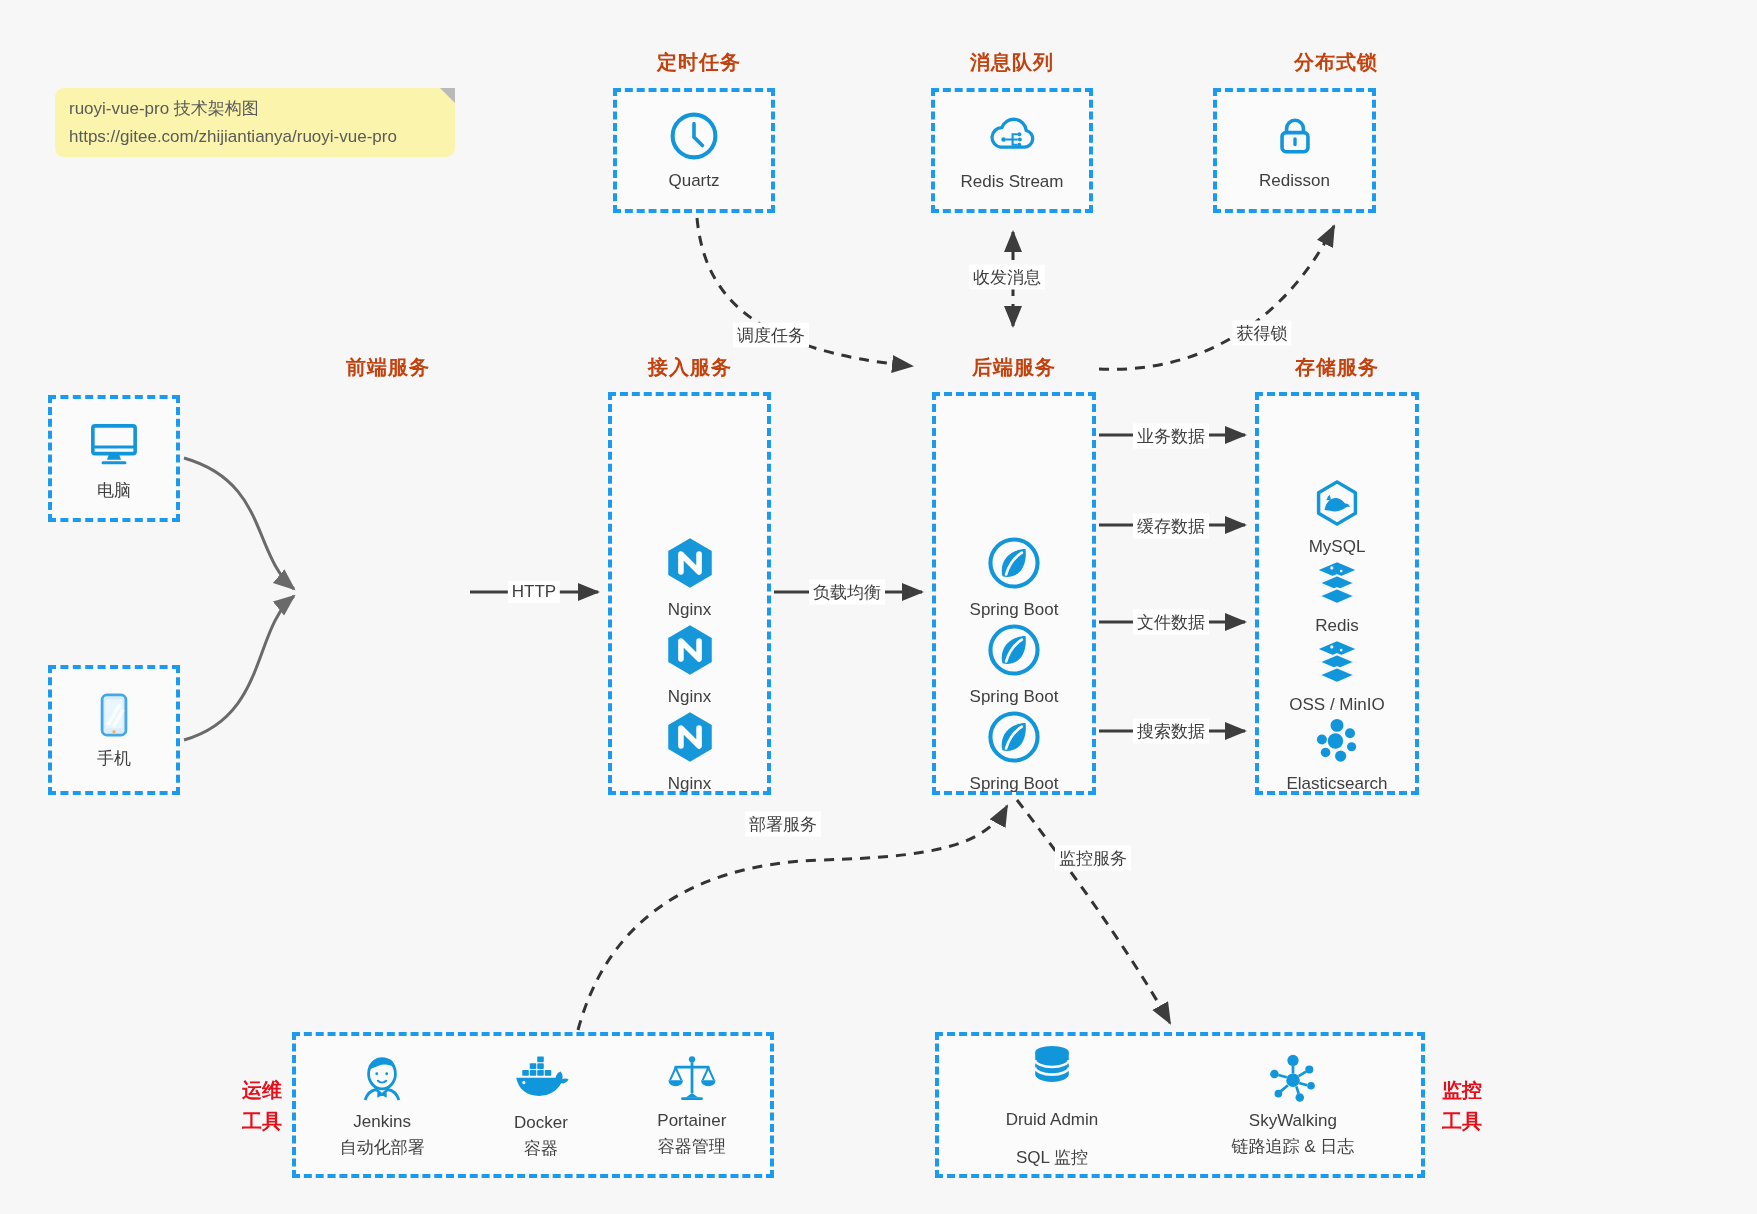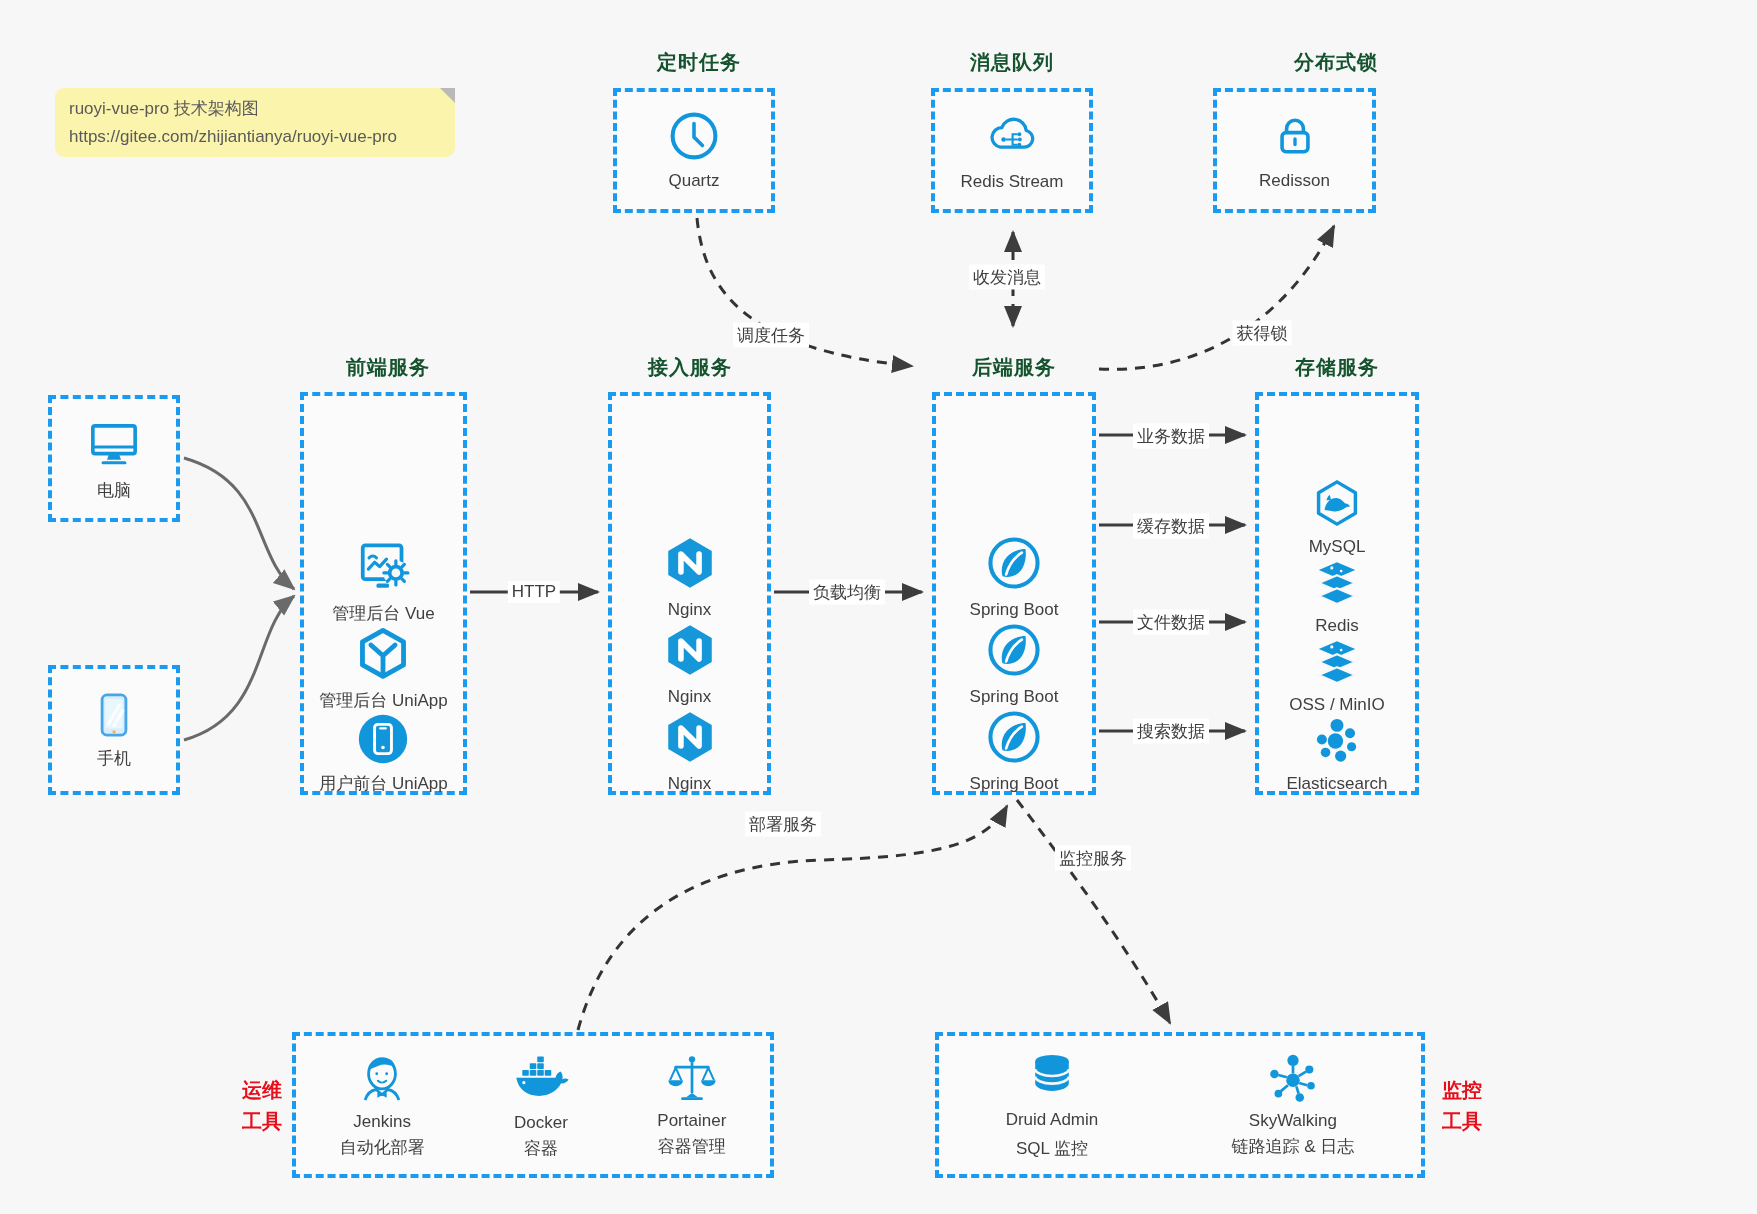--- a/index.html
+++ b/index.html
@@ -5,21 +5,21 @@
   html,body{margin:0;padding:0;background:#e9e9ea;}
   #canvas{position:relative;width:1757px;height:1214px;background:#f7f7f8;overflow:hidden;
           font-family:"Liberation Sans","DejaVu Sans",sans-serif;color:#3f3f3f;}
   
   .note{position:absolute;left:55px;top:88px;width:400px;box-sizing:border-box;
         background:#fbf4ad;color:#5a5a5a;font-size:17px;line-height:1.62;padding:7px 14px;border-radius:9px;}
   .note::after{content:"";position:absolute;top:0;right:0;width:0;height:0;
         border-top:15px solid #b9b9b9;border-left:15px solid transparent;}
   
   .gtitle{position:absolute;transform:translate(-50%,-50%);font-size:20px;font-weight:700;
-        color:#14532d;white-space:nowrap;letter-spacing:1px;}
+        color:#c2410c;white-space:nowrap;letter-spacing:1px;}
   .side-title{position:absolute;transform:translate(-50%,-50%);font-size:20px;font-weight:700;
         color:#e60e19;text-align:center;line-height:1.55;}
   
   .dbox{position:absolute;box-sizing:border-box;border:4px dashed #1a9bef;background:#fbfbfc;}
   .center1{display:flex;flex-direction:column;align-items:center;justify-content:center;
         gap:9px;width:100%;height:100%;}
   .vflex{display:flex;flex-direction:column;justify-content:flex-end;align-items:center;
         height:100%;padding:4px 0;}
   .hflex{display:flex;justify-content:space-around;align-items:center;height:100%;}
   .item{display:flex;flex-direction:column;align-items:center;gap:7px;}
@@ -226,42 +226,20 @@
   </div>
   <div class="dbox" style="left:48px;top:665px;width:132px;height:130px">
     <div class="center1 item">
       <svg class="icon" width="52" height="52">
           <use href="#i-phone"></use>
         </svg>
       <div class="ilabel">手机</div>
     </div>
   </div>
 
-  <div class="dbox" style="left:300px;top:392px;width:167px;height:403px">
-    <div class="vflex">
-      <div class="item">
-        <svg class="icon" width="60" height="60">
-            <use href="#i-adminvue"></use>
-          </svg>
-        <div class="ilabel">管理后台 Vue</div>
-      </div>
-      <div class="item">
-        <svg class="icon" width="58" height="58">
-            <use href="#i-cube"></use>
-          </svg>
-        <div class="ilabel">管理后台 UniApp</div>
-      </div>
-      <div class="item">
-        <svg class="icon" width="54" height="54">
-            <use href="#i-appcircle"></use>
-          </svg>
-        <div class="ilabel">用户前台 UniApp</div>
-      </div>
-    </div>
-  </div>
 
   <div class="dbox" style="left:608px;top:392px;width:163px;height:403px">
     <div class="vflex">
       <div class="item">
         <svg class="icon" width="58" height="58">
             <use href="#i-nginx"></use>
           </svg>
         <div class="ilabel">Nginx</div>
       </div>
       <div class="item">
@@ -360,21 +338,21 @@
       </div>
     </div>
   </div>
 
   <div class="side-title" style="left:1462px;top:1106px">
     <div>监控</div>
     <div>工具</div>
   </div>
   <div class="dbox" style="left:935px;top:1032px;width:490px;height:146px">
     <div class="hflex">
-      <div class="item" style="gap:7px">
+      <div class="item" style="gap:16px">
         <svg class="icon" width="52" height="52">
             <use href="#i-druid"></use>
           </svg>
         <div class="ilabel">Druid Admin</div>
         <div class="ilabel">SQL 监控</div>
       </div>
       <div class="item" style="gap:4px">
         <svg class="icon" width="54" height="54">
             <use href="#i-skywalking"></use>
           </svg>

